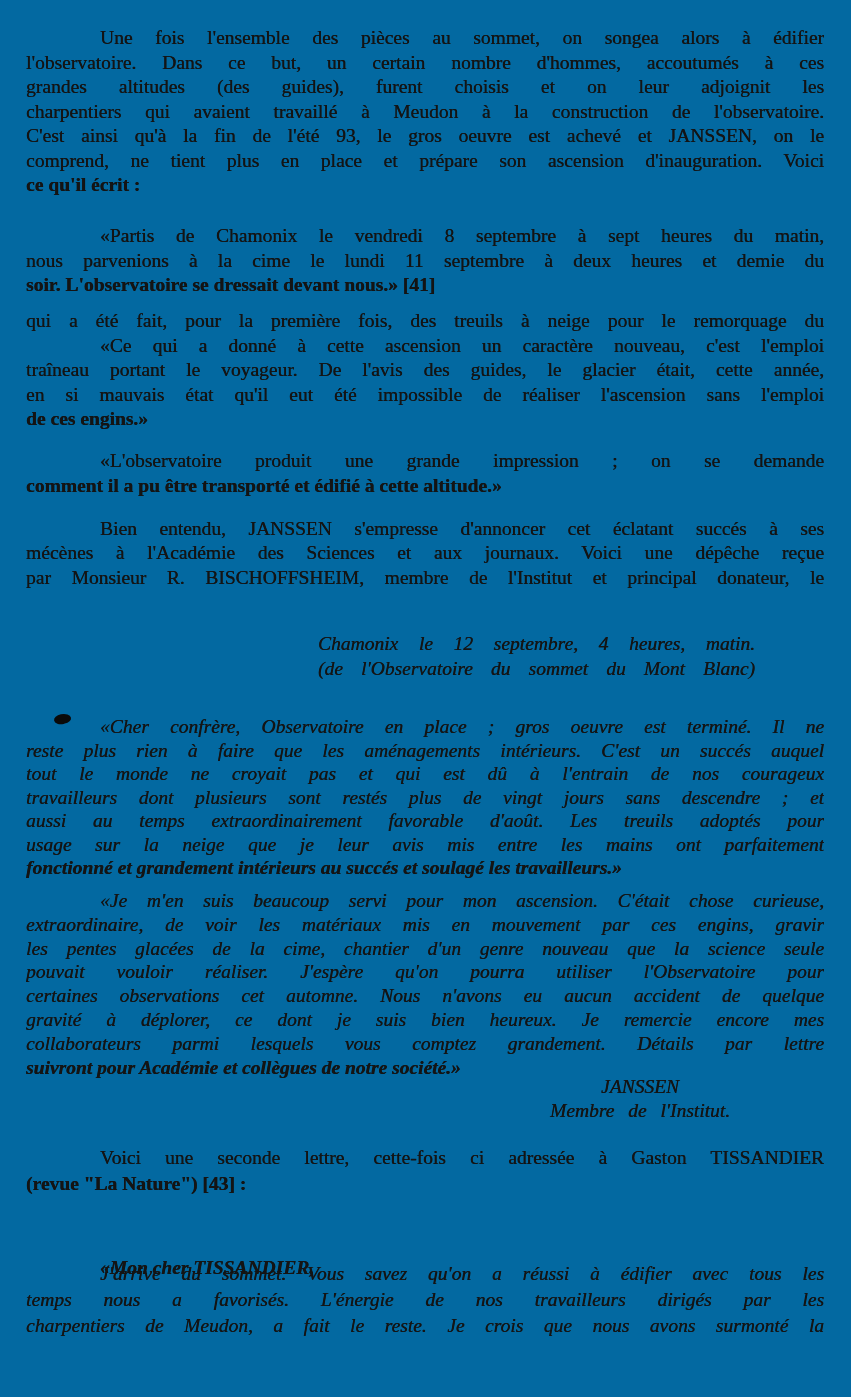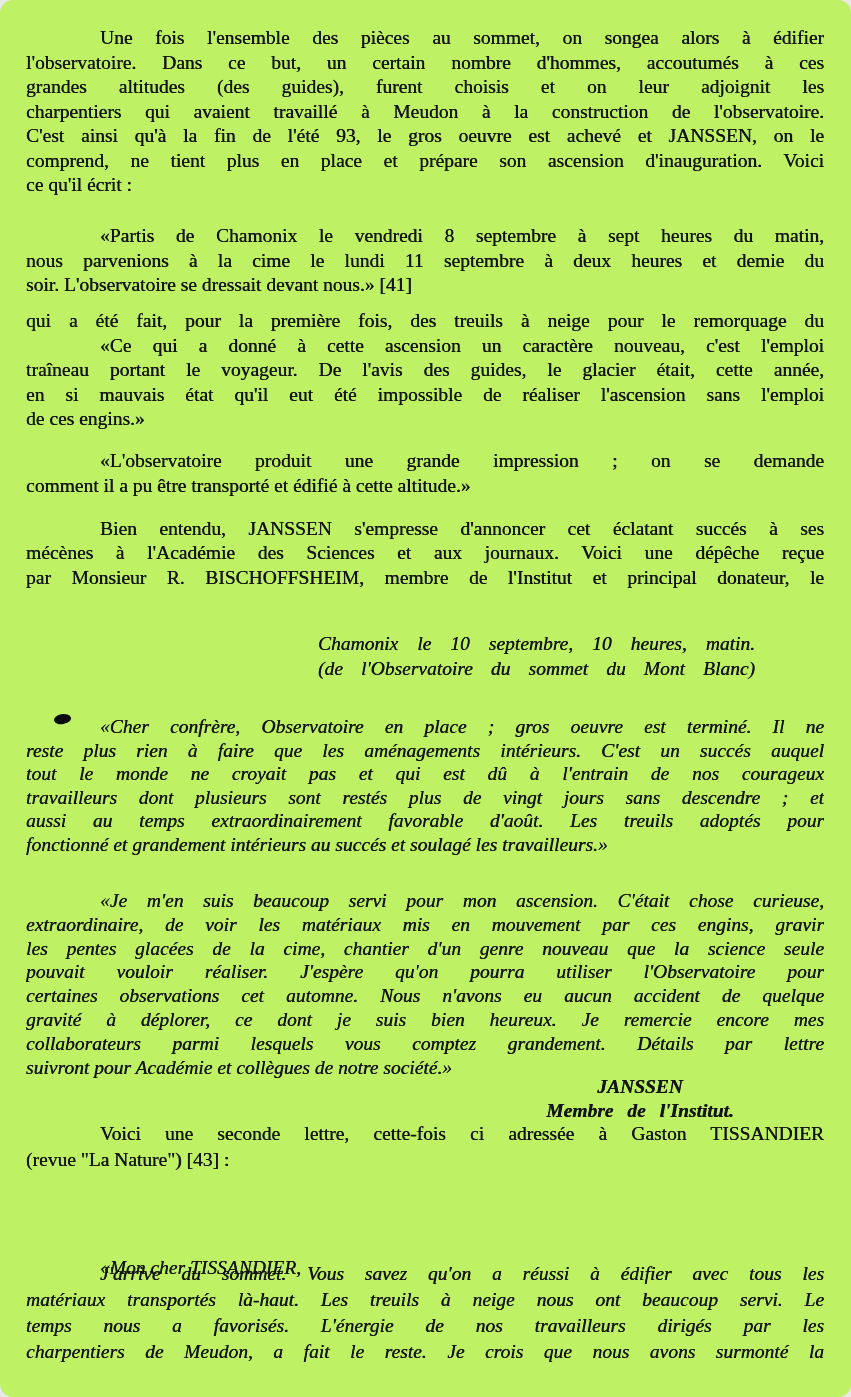--- a/index.html
+++ b/index.html
@@ -1,56 +1,55 @@
 <!DOCTYPE html>
 <html><head>
 <meta charset="utf-8">
 <style>
   html,body{margin:0;padding:0;background:#e8e8e8;}
   .page{
     position:relative;
     width:851px;height:1397px;
-    background:#bef264;
+    background:#0369a1;
     overflow:hidden;
     font-family:"Liberation Serif", serif;
-    border-radius:13px;
   }
   .block{
     position:absolute;
     left:26px;width:798px;
     color:#141414;
     text-shadow:0.35px 0 0 currentColor;
   }
   .roman{font-style:normal;}
   .italic{font-style:italic;}
   .line{
     font-size:19.5px;
     line-height:24.5px;
     text-align:justify;
     text-align-last:justify;
     overflow:hidden;
   }
   .line.indent{text-indent:74px;}
-  .line.last{text-align-last:left;}
+  .line.last{text-align-last:left;font-weight:bold;}
 
   #b0{top:26px;}
   #b1{top:224px;}
   #b2{top:309px;}
   #b3{top:449px;}
   #b4{top:517px;}
   #b4 .line{line-height:24.3px;}
   #b5{top:631px;left:318px;width:437px;}
   #b5 .line{line-height:25px;}
   #b6{top:703px;margin-top:12px;}
   #b6 .line{line-height:23.5px;}
   #b7{top:889px;}
   #b7 .line{line-height:23.8px;}
-  #b8{top:1075px;left:430px;width:420px;font-weight:bold;}
+  #b8{top:1075px;left:430px;width:420px;}
   #b8 .line{line-height:23.5px;text-align:center;text-align-last:center;word-spacing:9px;}
-  #b9{top:1121px;}
+  #b9{top:1145px;}
   #b9 .line{line-height:26px;}
   #b10{top:1255px;}
   #b10 .line{line-height:26px;}
   #b11{top:1261px;}
   #b11 .line{line-height:26px;}
 
   .ink-blot{
     position:absolute;
     left:54px;top:714px;
     width:17px;height:10px;
@@ -88,29 +87,30 @@
     <div class="block roman" id="b3">
       <div class="line indent">«L'observatoire produit une grande impression ; on se demande</div>
       <div class="line last">comment il a pu être transporté et édifié à cette altitude.»</div>
     </div>
     <div class="block roman" id="b4">
       <div class="line indent">Bien entendu, JANSSEN s'empresse d'annoncer cet éclatant succés à ses</div>
       <div class="line">mécènes à l'Académie des Sciences et aux journaux. Voici une dépêche reçue</div>
       <div class="line">par Monsieur R. BISCHOFFSHEIM, membre de l'Institut et principal donateur, le</div>
     </div>
     <div class="block italic" id="b5">
-      <div class="line">Chamonix le 10 septembre, 10 heures, matin.</div>
+      <div class="line">Chamonix le 12 septembre, 4 heures, matin.</div>
       <div class="line">(de l'Observatoire du sommet du Mont Blanc)</div>
     </div>
     <div class="block italic" id="b6">
       <div class="line indent">«Cher confrère, Observatoire en place ; gros oeuvre est terminé. Il ne</div>
       <div class="line">reste plus rien à faire que les aménagements intérieurs. C'est un succés auquel</div>
       <div class="line">tout le monde ne croyait pas et qui est dû à l'entrain de nos courageux</div>
       <div class="line">travailleurs dont plusieurs sont restés plus de vingt jours sans descendre ; et</div>
       <div class="line">aussi au temps extraordinairement favorable d'août. Les treuils adoptés pour</div>
+      <div class="line">usage sur la neige que je leur avis mis entre les mains ont parfaitement</div>
       <div class="line last">fonctionné et grandement intérieurs au succés et soulagé les travailleurs.»</div>
     </div>
     <div class="block italic" id="b7">
       <div class="line indent">«Je m'en suis beaucoup servi pour mon ascension. C'était chose curieuse,</div>
       <div class="line">extraordinaire, de voir les matériaux mis en mouvement par ces engins, gravir</div>
       <div class="line">les pentes glacées de la cime, chantier d'un genre nouveau que la science seule</div>
       <div class="line">pouvait vouloir réaliser. J'espère qu'on pourra utiliser l'Observatoire pour</div>
       <div class="line">certaines observations cet automne. Nous n'avons eu aucun accident de quelque</div>
       <div class="line">gravité à déplorer, ce dont je suis bien heureux. Je remercie encore mes</div>
       <div class="line">collaborateurs parmi lesquels vous comptez grandement. Détails par lettre</div>
@@ -122,17 +122,16 @@
     </div>
     <div class="block roman" id="b9">
       <div class="line indent">Voici une seconde lettre, cette-fois ci adressée à Gaston TISSANDIER</div>
       <div class="line last">(revue "La Nature") [43] :</div>
     </div>
     <div class="block italic" id="b10">
       <div class="line indent last">«Mon cher TISSANDIER,</div>
     </div>
     <div class="block italic" id="b11">
       <div class="line indent">J'arrive du sommet. Vous savez qu'on a réussi à édifier avec tous les</div>
-      <div class="line">matériaux transportés là-haut. Les treuils à neige nous ont beaucoup servi. Le</div>
       <div class="line">temps nous a favorisés. L'énergie de nos travailleurs dirigés par les</div>
       <div class="line">charpentiers de Meudon, a fait le reste. Je crois que nous avons surmonté la</div>
     </div>
   </div>
 
 </body></html>

